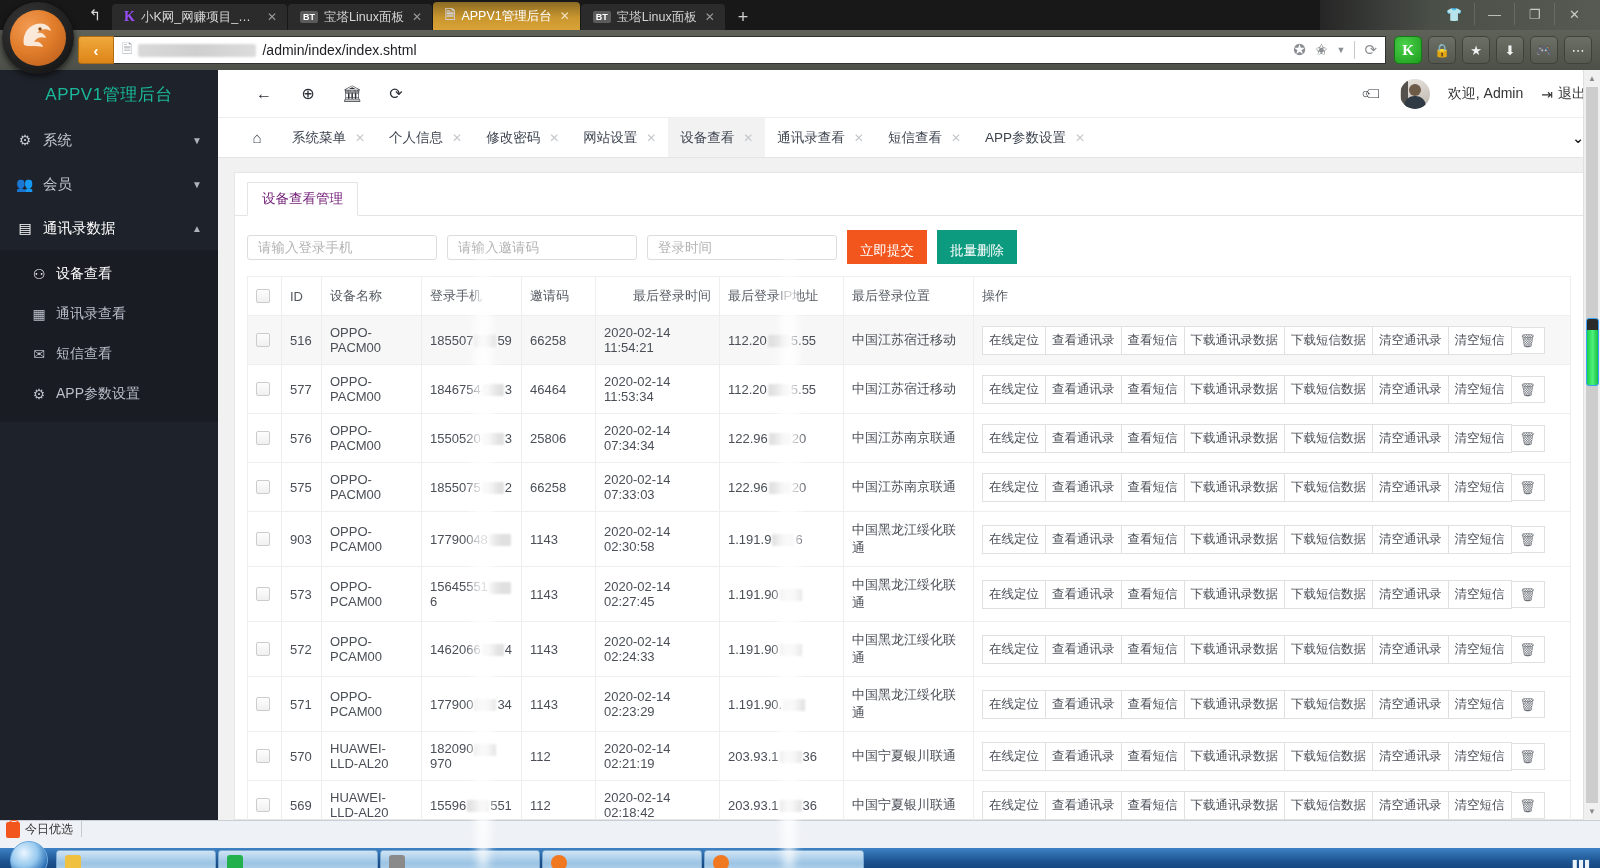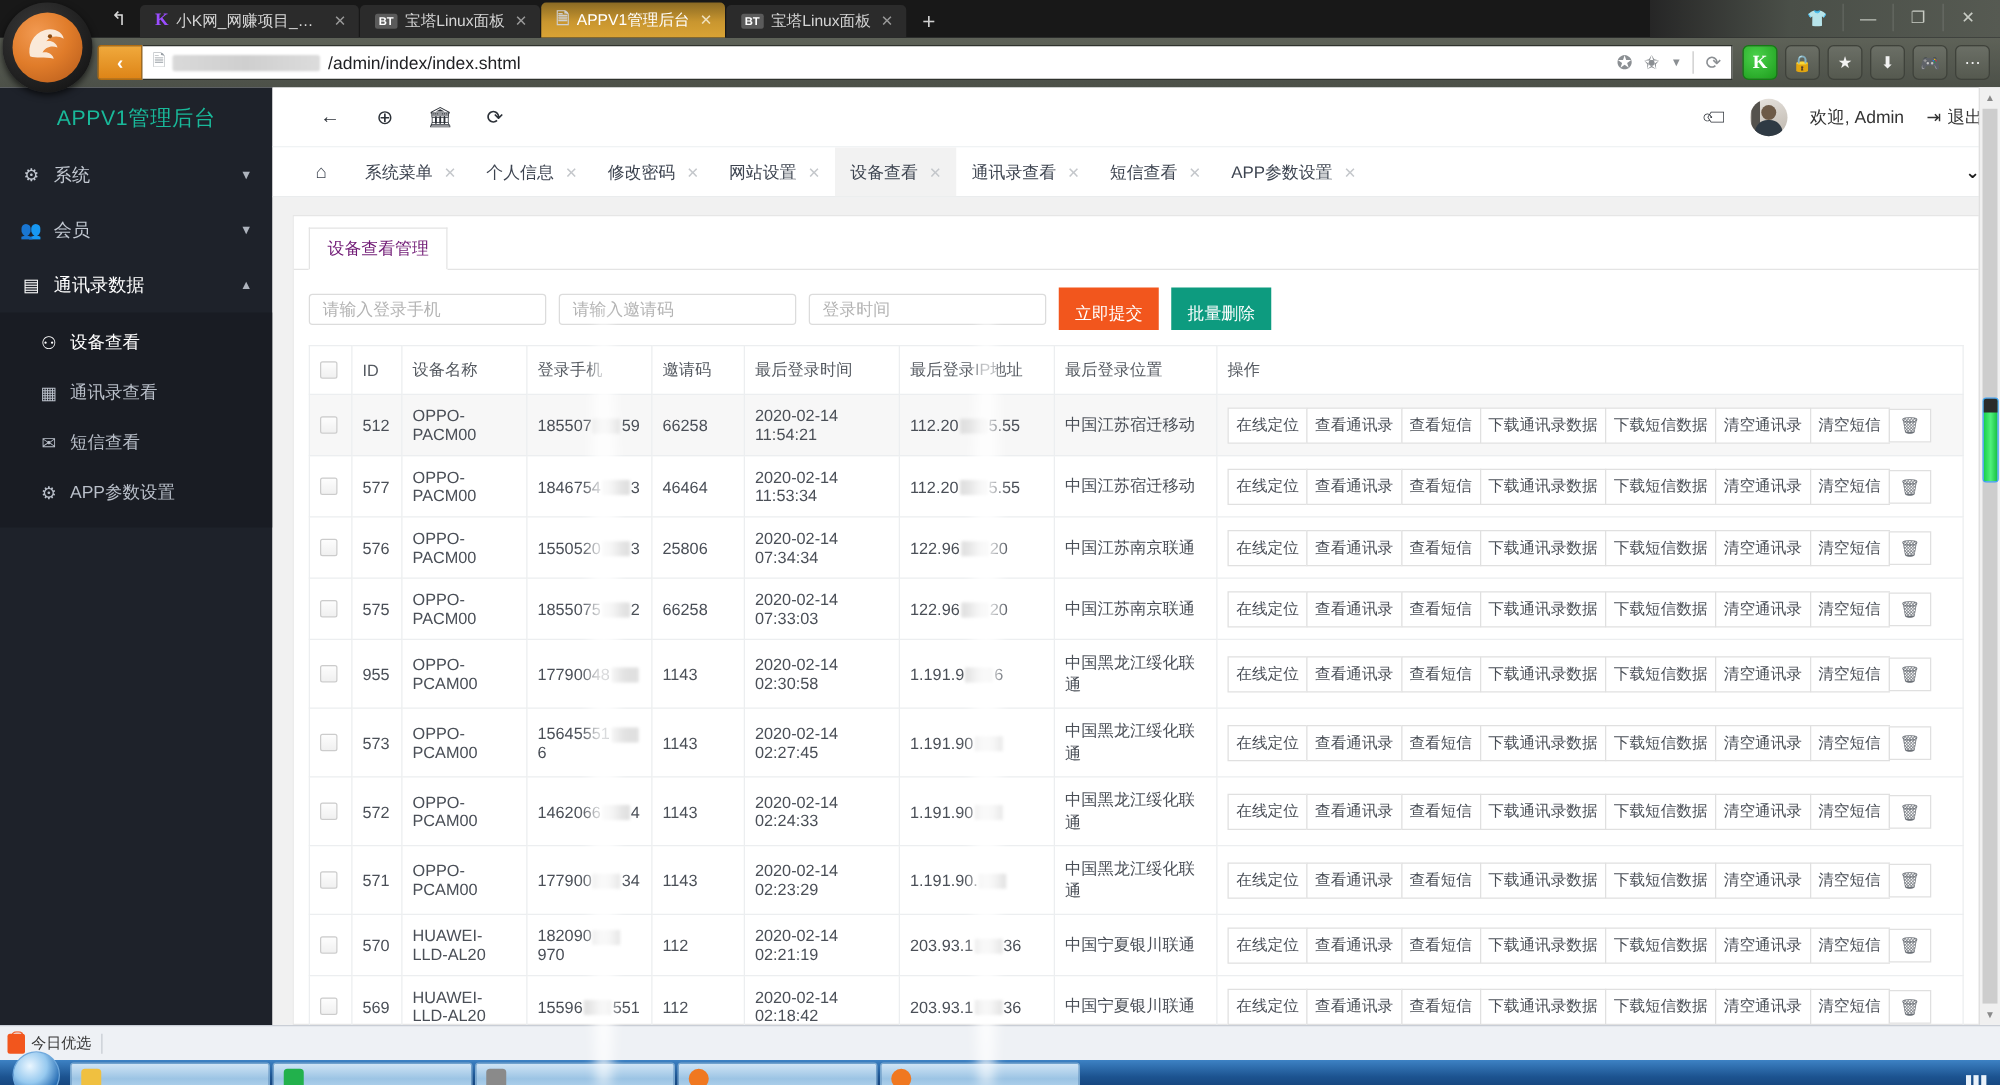--- a/index.html
+++ b/index.html
@@ -198,21 +198,21 @@
     border: 1px solid #eceef0; font-size: 13px; color: #4a4f57;
     padding: 9px 8px; text-align: left; vertical-align: middle;
   }
   th { font-weight: normal; color: #555a61; padding: 10px 8px; }
   tr.shaded td { background: #f7f7f7; }
   .ck {
     width: 14px; height: 14px; border: 1px solid #ccc; border-radius: 2px;
     background: linear-gradient(to bottom,#fdfdfd,#f0f0f0); display: block;
   }
   .c-ck { width: 34px; } .c-id { width: 40px; } .c-dev { width: 100px; }
-  .c-phone { width: 100px; } .c-inv { width: 74px; } .c-time { width: 124px; }
+  .c-phone { width: 100px; } .c-inv { width: 74px; } .c-time { width: 124px; text-align: right; }
   .c-ip { width: 124px; } .c-loc { width: 130px; }
   .redact {
     display: inline-block; vertical-align: middle; height: 12px; width: 22px;
     background: #e0e0e0; filter: blur(1.2px); border-radius: 1px; margin: 0 1px;
   }
   .actions { display: flex; align-items: center; gap: 0; }
   .abtn {
     border: 1px solid #e0e0e0; background: #fff; color: #4a4f57;
     font-size: 12.5px; padding: 5px 6px; white-space: nowrap;
     margin-left: -1px; font-family: "Liberation Sans", sans-serif;
@@ -243,21 +243,21 @@
     border: 1px solid #3ba0f7; border-radius: 3px;
   }
   .vs-thumb::before {
     content:''; position:absolute; left:0; right:0; top:0; height:11px;
     background:#2b2b2b; border-radius:2px 2px 0 0;
   }
 
   
   .statusbar {
     height: 28px; background: #eef1f5; border-top: 1px solid #c9ced6;
-    display: flex; align-items: center; padding: 0 6px; gap: 8px;
+    display: flex; align-items: flex-start; padding: 0 6px; gap: 8px;
   }
   .sb-item { display: flex; align-items: center; gap: 5px; font-size: 12px; color: #333; }
   .sb-ic { width: 14px; height: 16px; background: #f2561d; border-radius: 2px;
            position: relative; }
   .sb-ic::after { content:''; position:absolute; left:3px; top:-2px; width:8px; height:5px;
                   border:1.5px solid #f2561d; border-bottom:none; border-radius:4px 4px 0 0; }
   .sb-sep { width: 1px; height: 16px; background: #c6cbd2; }
 
   .taskbar {
     height: 30px; background: linear-gradient(to bottom, #1f5fa8, #14457f 50%, #0d3straight);
@@ -497,21 +497,21 @@
                   <th class="c-ip">最后登录IP地址</th>
                   <th class="c-loc">最后登录位置</th>
                   <th>操作</th>
                 </tr>
               </thead>
               <tbody id="tbody">
                   <tr class="shaded">
                     <td>
                       <span class="ck"></span>
                     </td>
-                    <td>512</td>
+                    <td>516</td>
                     <td>OPPO-PACM00</td>
                     <td>185507<span class="redact"></span>59</td>
                     <td>66258</td>
                     <td>2020-02-14<br>11:54:21</td>
                     <td>112.20<span class="redact"></span>5.55</td>
                     <td>中国江苏宿迁移动</td>
                     <td>
                       <div class="actions">
                         <button class="abtn">在线定位</button>
                         <button class="abtn">查看通讯录</button>
@@ -593,21 +593,21 @@
                         <button class="abtn">清空通讯录</button>
                         <button class="abtn">清空短信</button>
                         <button class="abtn trash">🗑</button>
                       </div>
                     </td>
                   </tr>
                   <tr>
                     <td>
                       <span class="ck"></span>
                     </td>
-                    <td>955</td>
+                    <td>903</td>
                     <td>OPPO-PCAM00</td>
                     <td>17790048<span class="redact"></span></td>
                     <td>1143</td>
                     <td>2020-02-14<br>02:30:58</td>
                     <td>1.191.9<span class="redact"></span>6</td>
                     <td>中国黑龙江绥化联通</td>
                     <td>
                       <div class="actions">
                         <button class="abtn">在线定位</button>
                         <button class="abtn">查看通讯录</button>

